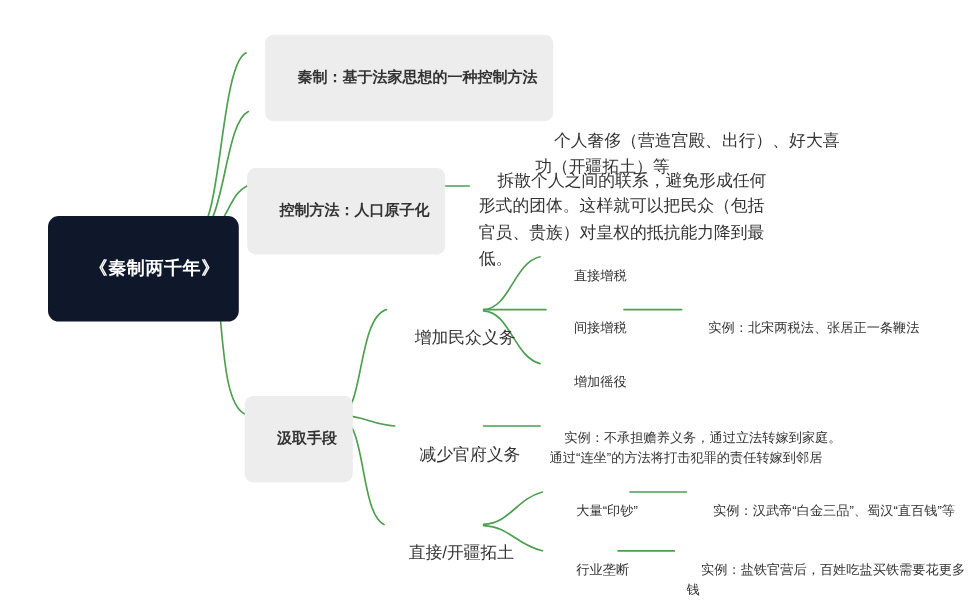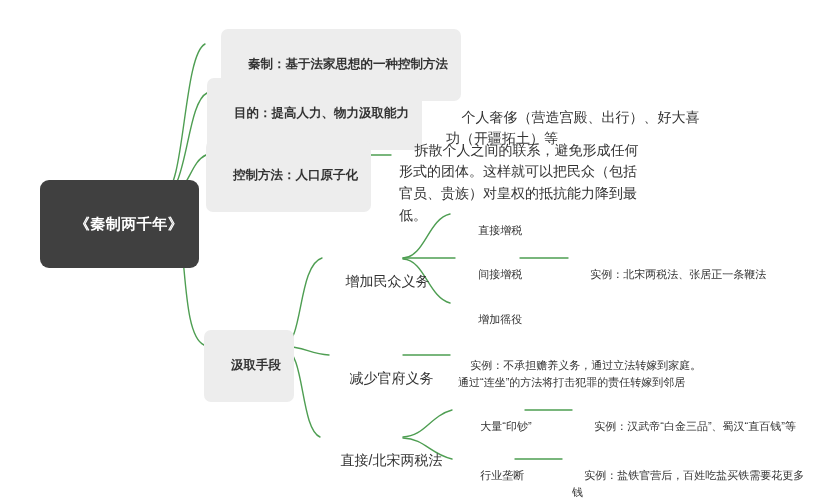--- a/index.html
+++ b/index.html
@@ -31,21 +31,21 @@
     color: #333333;
     line-height: 1.55;
     white-space: pre-wrap;
   }
   .node.boxed {
     background: #ededed;
     border-radius: 7px;
     padding: 7px 13px;
   }
   .node.root {
-    background: #404040;
+    background: #0f172a;
     color: #ffffff;
     border-radius: 9px;
     padding: 9px 16px;
     font-size: 15px;
     font-weight: bold;
     letter-spacing: 0.5px;
   }
   .node.lvl1 {
     font-size: 12.5px;
     font-weight: bold;
@@ -94,23 +94,20 @@
   </svg>
 
   <div class="node root" style="left:40px; top:180px;">
     <span>《秦制两千年》</span>
   </div>
 
   <div class="node boxed lvl1" style="left:221px; top:29px;">
     <span>秦制：基于法家思想的一种控制方法</span>
   </div>
 
-  <div class="node boxed lvl1" style="left:207px; top:78px;">
-    <span>目的：提高人力、物力汲取能力</span>
-  </div>
 
   <div class="node plain lvl2" style="left:446px; top:85px; width:260px;">
     <span>个人奢侈（营造宫殿、出行）、好大喜功（开疆拓土）等</span>
   </div>
 
   <div class="node boxed lvl1" style="left:206px; top:140px;">
     <span>控制方法：人口原子化</span>
   </div>
 
   <div class="node plain lvl2" style="left:399px; top:118px; width:250px;">
@@ -143,21 +140,21 @@
 
   <div class="node plain lvl2" style="left:334px; top:346px;">
     <span>减少官府义务</span>
   </div>
 
   <div class="node plain lvl3" style="left:458px; top:340px; width:250px;">
     <span>实例：不承担赡养义务，通过立法转嫁到家庭。通过“连坐”的方法将打击犯罪的责任转嫁到邻居</span>
   </div>
 
   <div class="node plain lvl2" style="left:325px; top:428px;">
-    <span>直接/北宋两税法</span>
+    <span>直接/开疆拓土</span>
   </div>
 
   <div class="node plain lvl3" style="left:468px; top:401px;">
     <span>大量“印钞”</span>
   </div>
 
   <div class="node plain lvl3" style="left:582px; top:401px; width:225px;">
     <span>实例：汉武帝“白金三品”、蜀汉“直百钱”等</span>
   </div>
 

